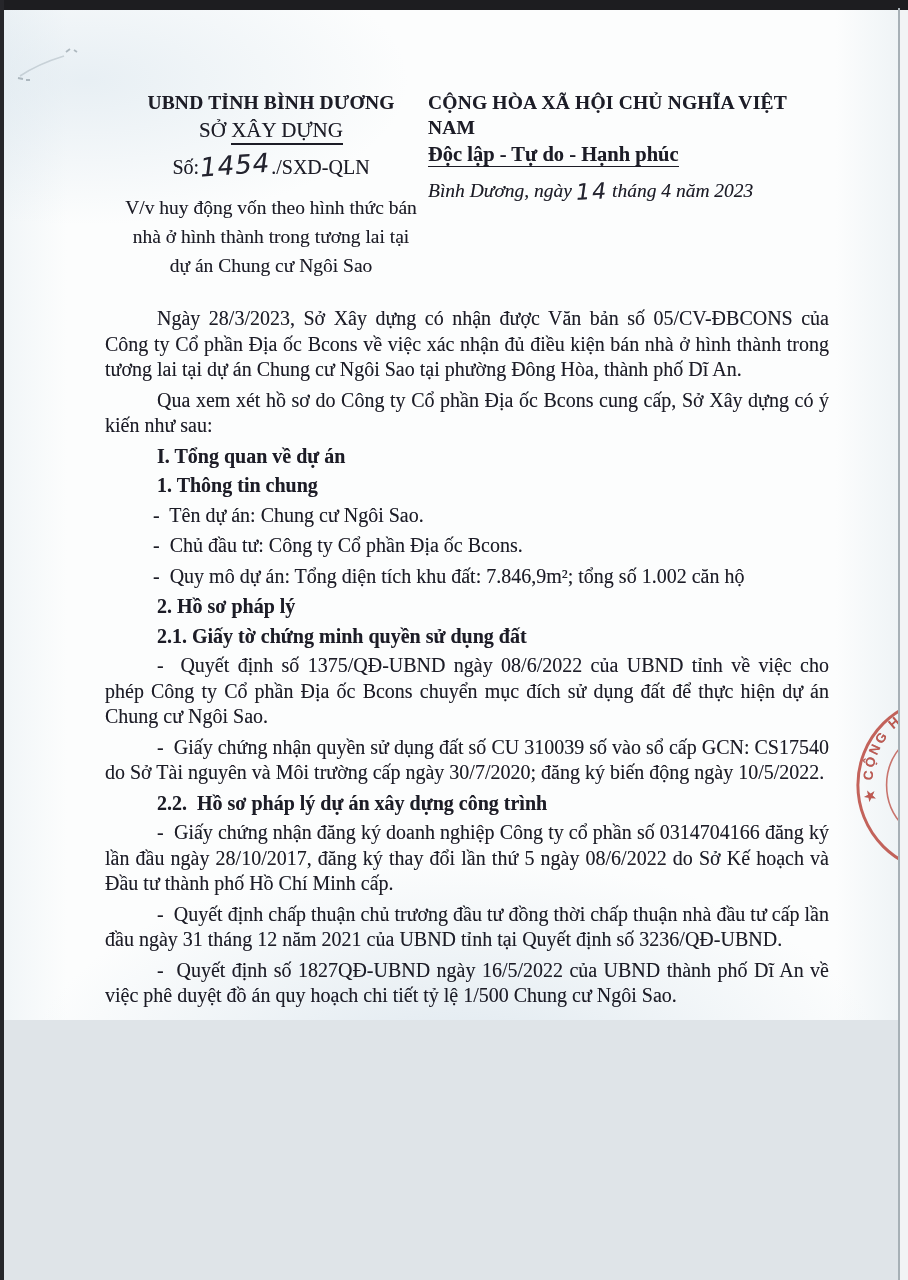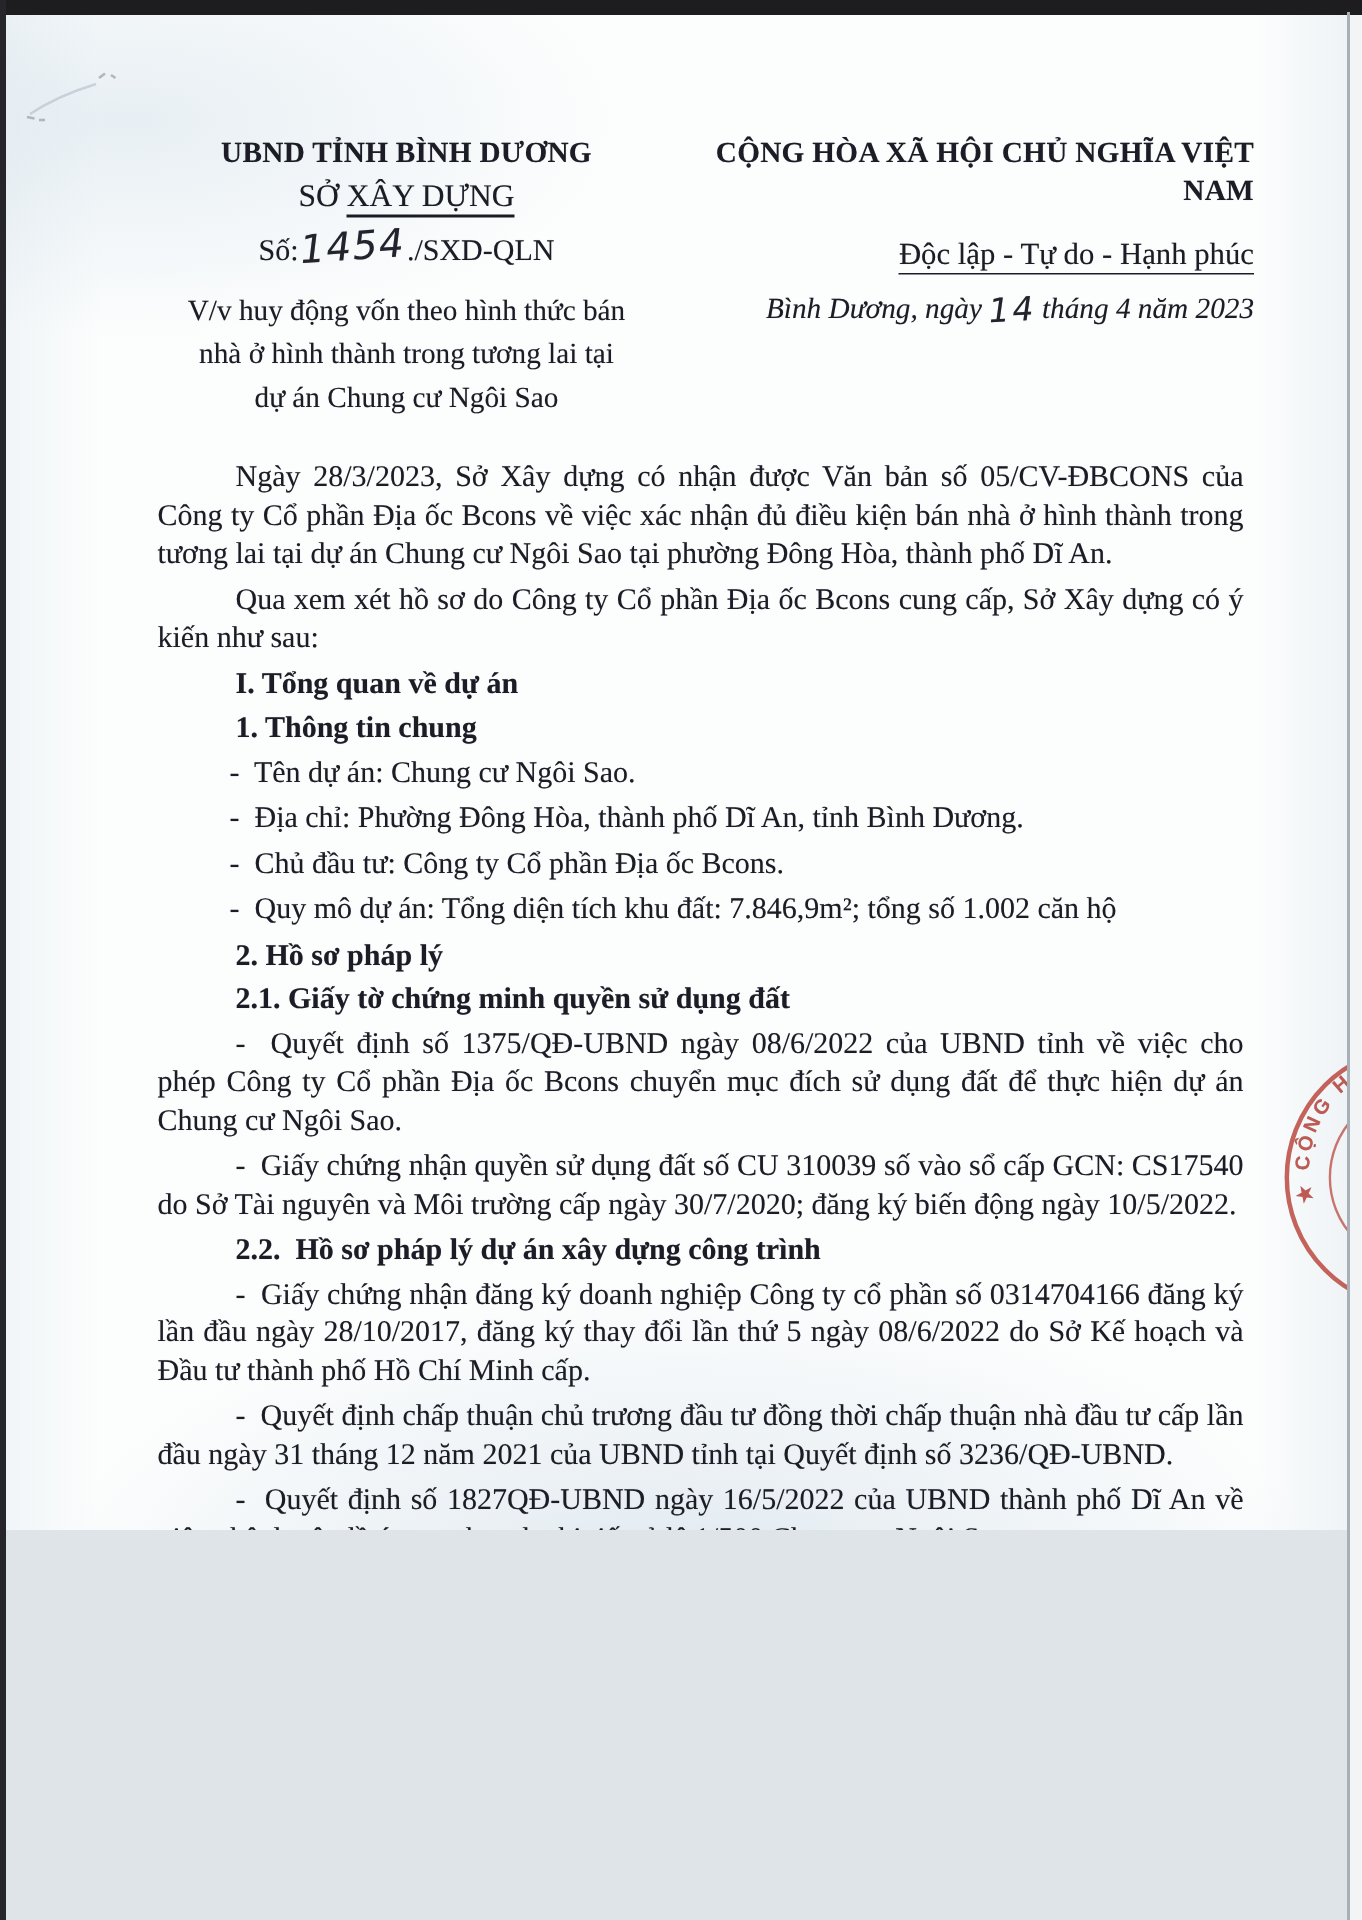--- a/index.html
+++ b/index.html
@@ -29,23 +29,23 @@
   .scribble{position:absolute;top:26px;left:10px;z-index:2;opacity:.55}
 
   
   .hdr-left{position:absolute;top:80px;left:108px;width:318px;text-align:center;line-height:1.3}
   .agency-parent{font-size:19.5px;font-weight:700;letter-spacing:.2px}
   .agency-name{font-size:21px;font-weight:400;margin-top:2px}
   .ul{border-bottom:2px solid #1c1c26;padding-bottom:1px}
   .num-line{font-size:20px;margin-top:7px}
   .subject{font-size:19.5px;margin-top:13px;line-height:29px}
 
-  .hdr-right{position:absolute;top:80px;left:424px;width:408px;text-align:right;line-height:1.3}
+  .hdr-right{position:absolute;top:80px;left:424px;width:408px;text-align:left;line-height:1.3}
   .national-title{font-size:19.5px;font-weight:700;letter-spacing:.2px}
-  .national-motto{font-size:20.5px;font-weight:400;margin-top:16px}
+  .national-motto{font-size:20.5px;font-weight:700;margin-top:0}
   .national-motto .ul{border-bottom-width:1.8px}
   .place-date{font-size:19.5px;font-style:italic;margin-top:11px}
 
   
   .hand{
     font-family:"DejaVu Sans",sans-serif;font-style:italic;font-weight:500;
     display:inline-block;transform:rotate(-4deg);
     font-size:26px;line-height:1;margin:0 1px;color:#23232e;letter-spacing:1px;
   }
   .hand-date{font-size:22px;transform:rotate(-3deg) translateY(2px);margin:0 4px;letter-spacing:2px}
@@ -95,21 +95,20 @@
 
   <div class="doc-body">
 
     <p class="pind">Ngày 28/3/2023, Sở Xây dựng có nhận được Văn bản số 05/CV-ĐBCONS của Công ty Cổ phần Địa ốc Bcons về việc xác nhận đủ điều kiện bán nhà ở hình thành trong tương lai tại dự án Chung cư Ngôi Sao tại phường Đông Hòa, thành phố Dĩ An.</p>
     <p class="pind">Qua xem xét hồ sơ do Công ty Cổ phần Địa ốc Bcons cung cấp, Sở Xây dựng có ý kiến như sau:</p>
 
     <div class="sec">I. Tổng quan về dự án</div>
     <div class="sec">1. Thông tin chung</div>
 
     <div class="bullet">-&nbsp; Tên dự án: Chung cư Ngôi Sao.</div>
-    <div class="bullet">-&nbsp; Địa chỉ: Phường Đông Hòa, thành phố Dĩ An, tỉnh Bình Dương.</div>
     <div class="bullet">-&nbsp; Chủ đầu tư: Công ty Cổ phần Địa ốc Bcons.</div>
     <div class="bullet">-&nbsp; Quy mô dự án: Tổng diện tích khu đất: 7.846,9m²; tổng số 1.002 căn hộ</div>
 
     <div class="sec">2. Hồ sơ pháp lý</div>
     <div class="sec">2.1. Giấy tờ chứng minh quyền sử dụng đất</div>
 
     <p class="pind">-&nbsp; Quyết định số 1375/QĐ-UBND ngày 08/6/2022 của UBND tỉnh về việc cho phép Công ty Cổ phần Địa ốc Bcons chuyển mục đích sử dụng đất để thực hiện dự án Chung cư Ngôi Sao.</p>
     <p class="pind">-&nbsp; Giấy chứng nhận quyền sử dụng đất số CU 310039 số vào sổ cấp GCN: CS17540 do Sở Tài nguyên và Môi trường cấp ngày 30/7/2020; đăng ký biến động ngày 10/5/2022.</p>
 
     <div class="sec sec-gap">2.2.&nbsp; Hồ sơ pháp lý dự án xây dựng công trình</div>

